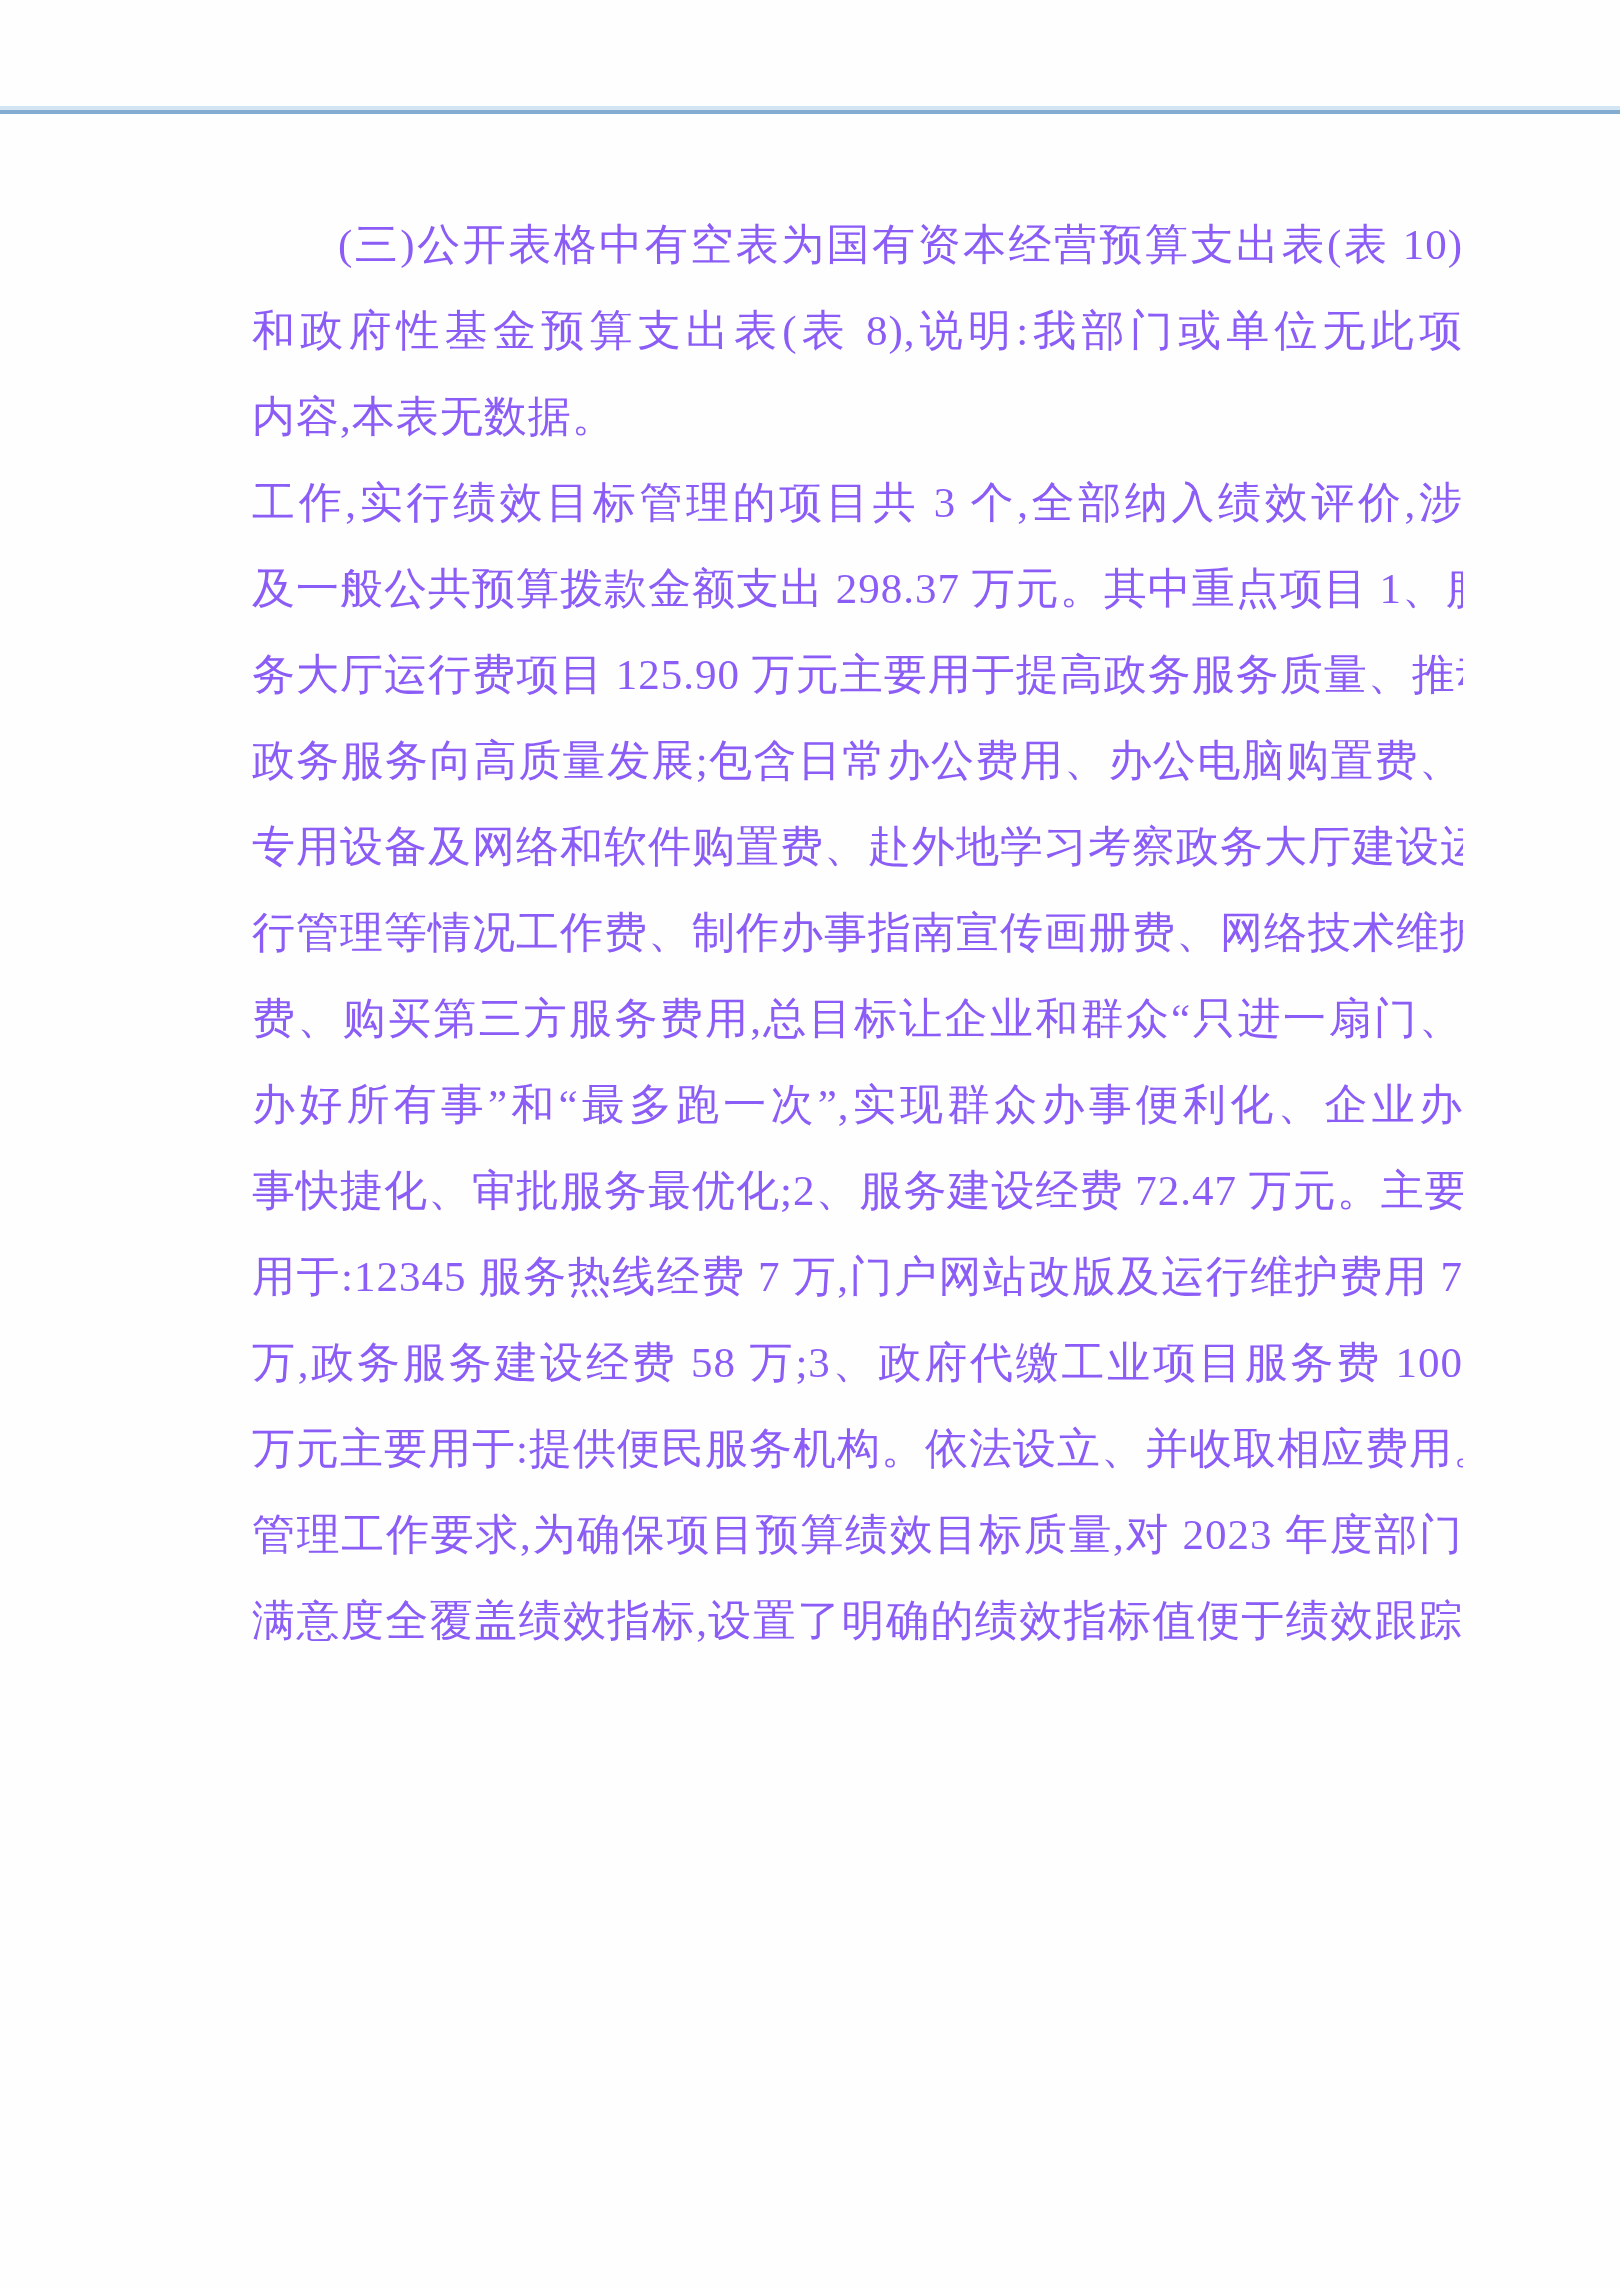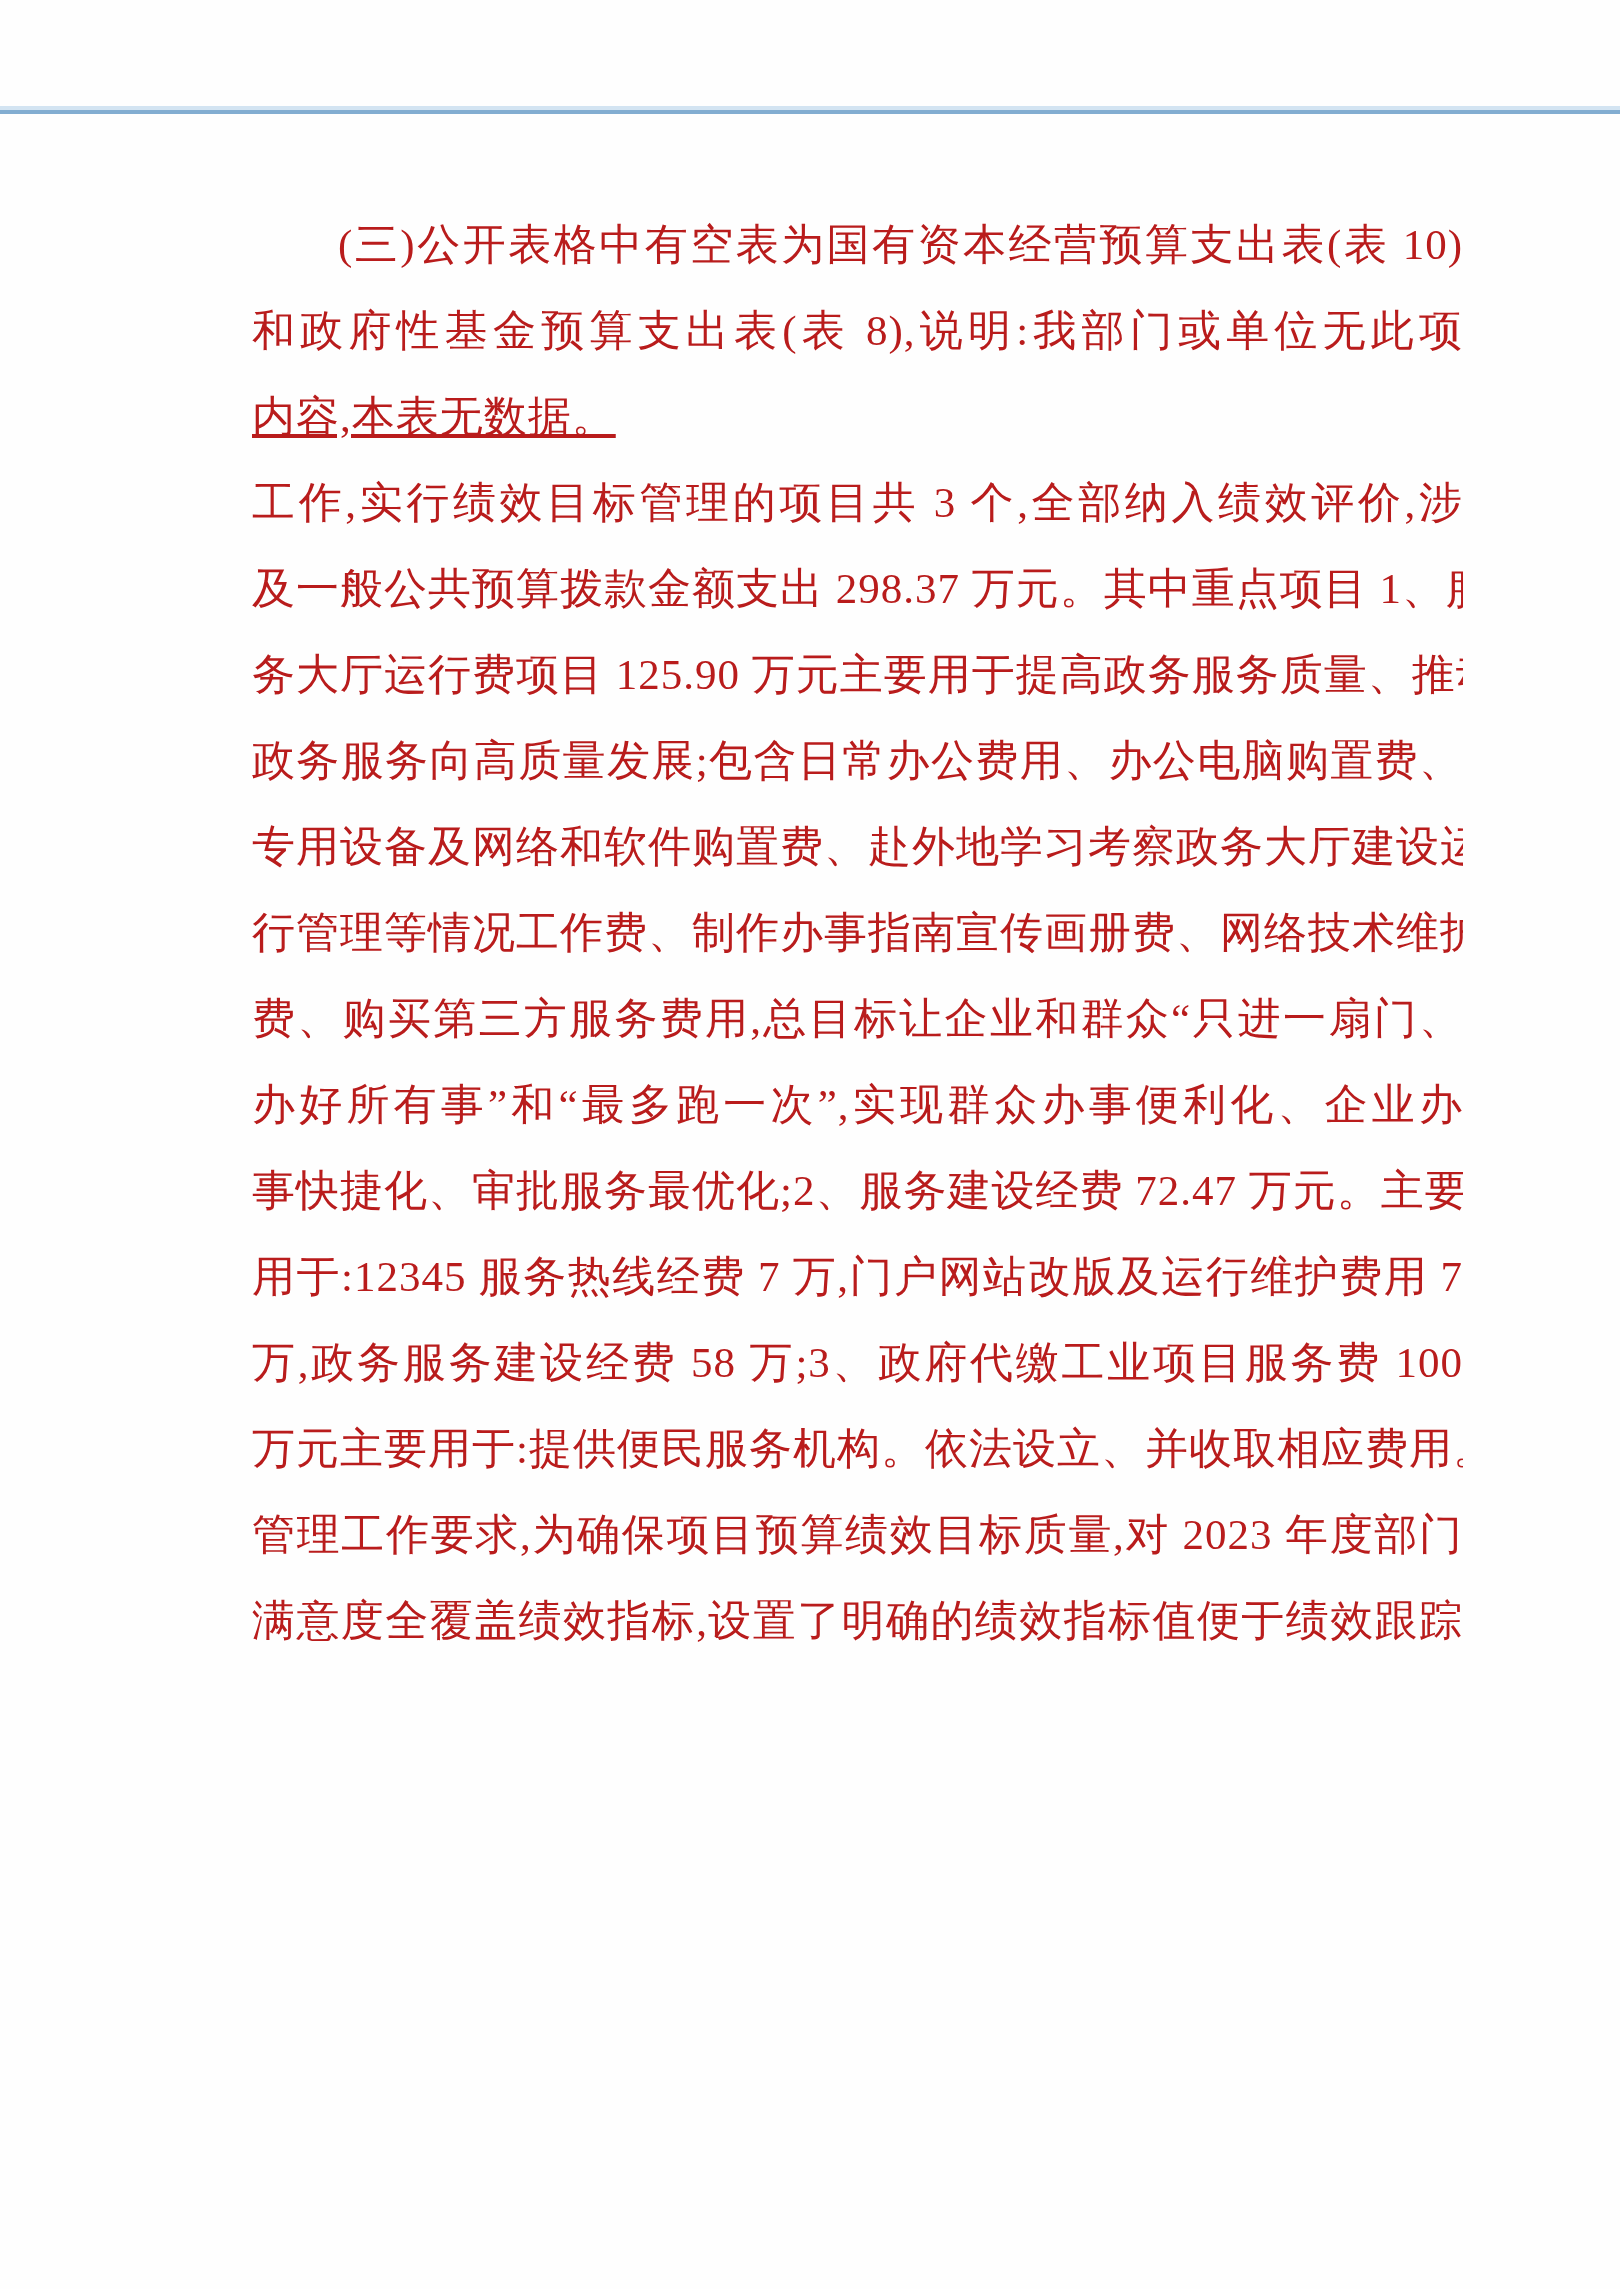--- a/index.html
+++ b/index.html
@@ -24,38 +24,37 @@
     background: linear-gradient(to bottom,
       #d3e4f2 0%, #d3e4f2 45%,
       #82add1 45%, #82add1 100%);
   }
   .body-text {
     position: absolute;
     left: 252px;
     top: 202px;
     width: 1211px;
     font-size: 43px;
-    color: #b91c1c;
+    color: #8b5cf6;
     letter-spacing: 1px;
   }
   .line {
     height: 86px;
     line-height: 86px;
     text-align: justify;
     text-align-last: justify;
     text-justify: inter-ideograph;
     overflow: hidden;
     white-space: nowrap;
   }
   .line.indent {
     text-indent: 2em;
   }
   .line.short {
     text-align-last: left;
-    text-decoration: underline;
   }
 </style>
 </head>
 <body>
 
 <div class="page">
   <div class="divider"></div>
   <div class="body-text">
     <div class="line indent">(三)公开表格中有空表为国有资本经营预算支出表(表 10)</div>
     <div class="line">和政府性基金预算支出表(表 8),说明:我部门或单位无此项</div>

